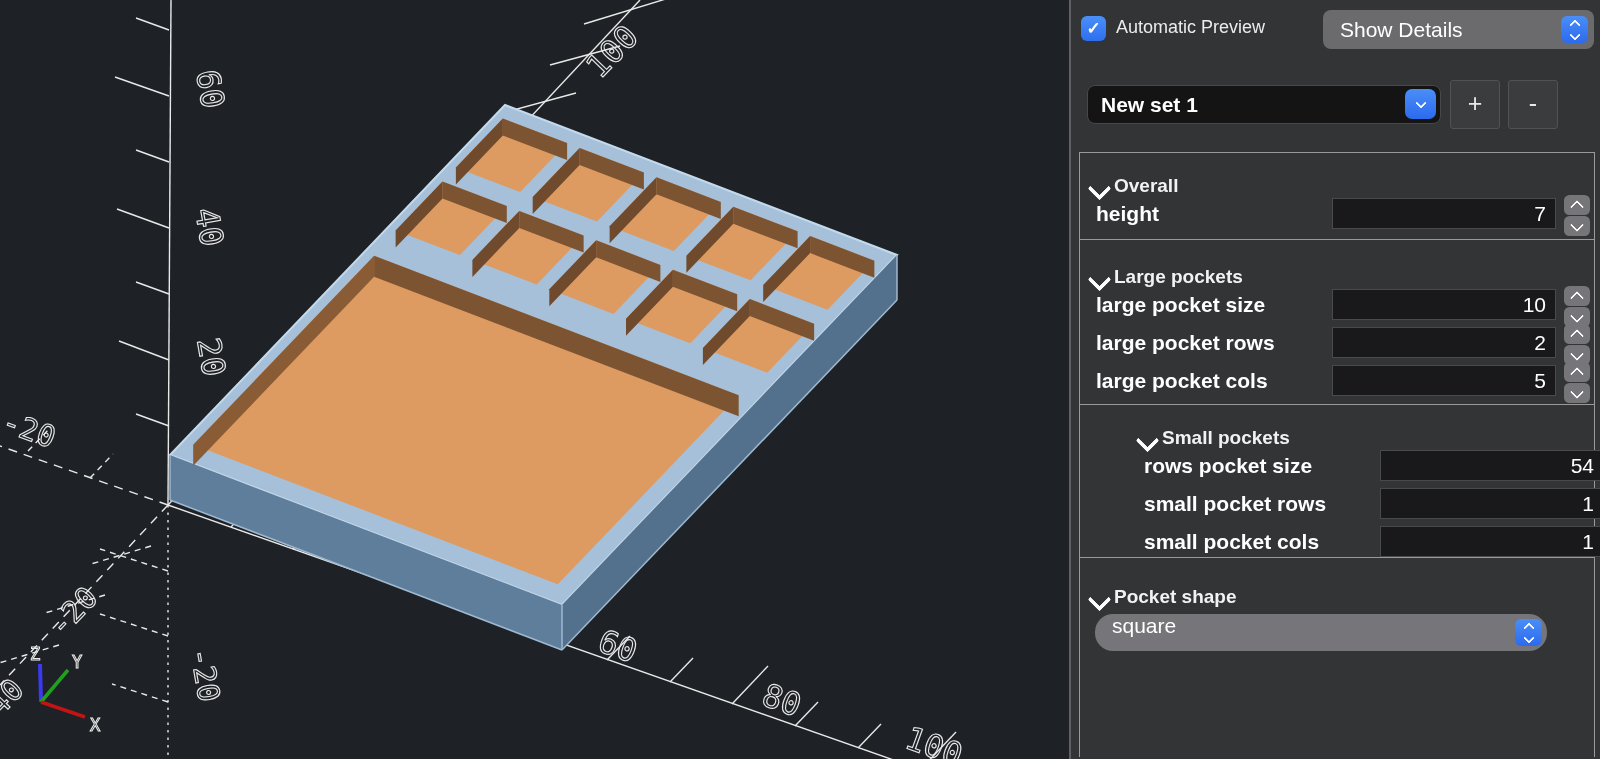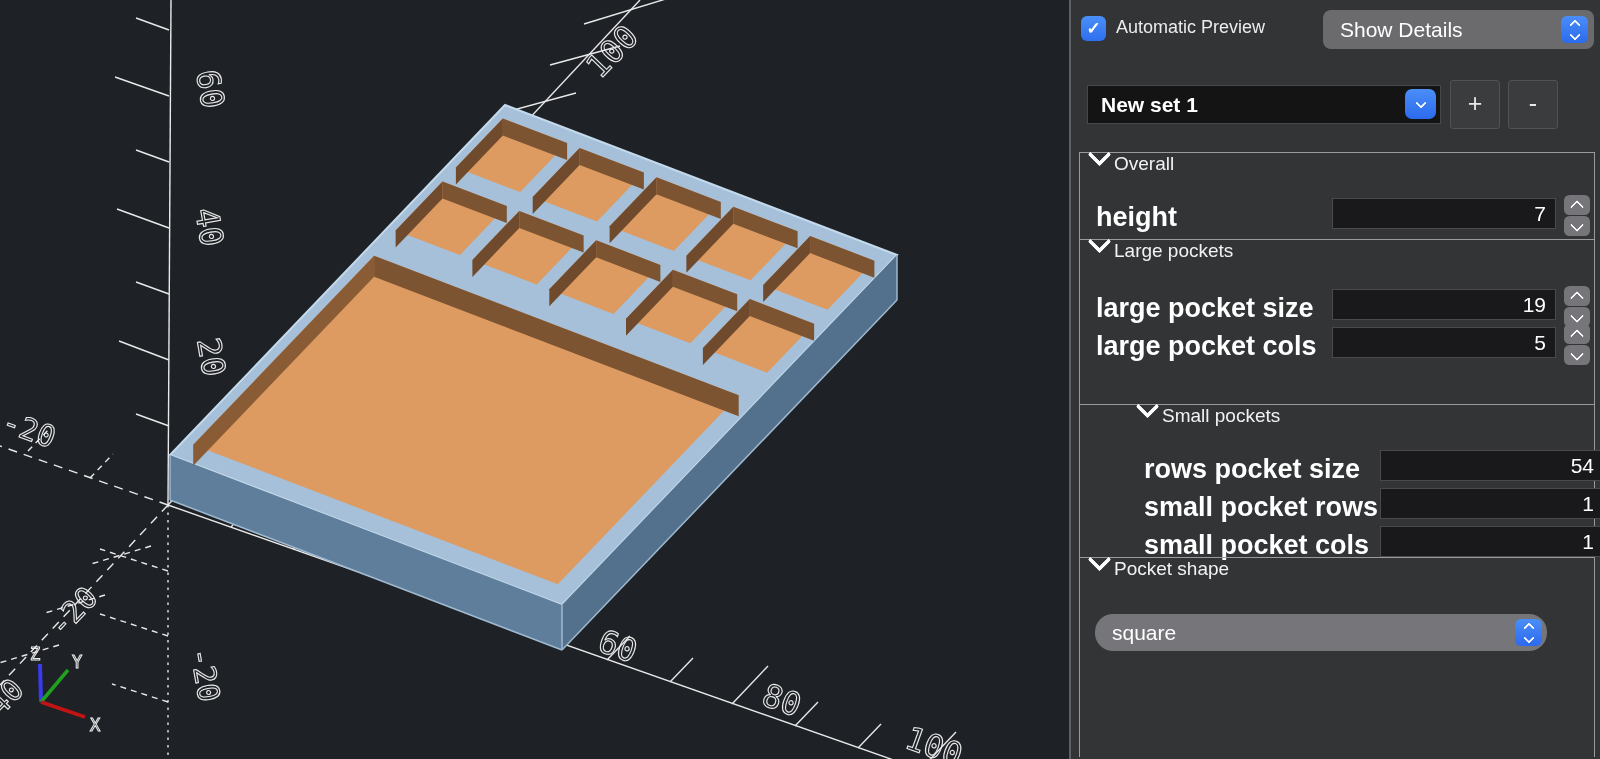--- a/index.html
+++ b/index.html
@@ -20,48 +20,48 @@
   .bluecap{position:absolute;right:6px;top:6px;width:27px;height:27px;border-radius:6px;
     background:linear-gradient(#4a8ef7,#2c6aee);display:flex;flex-direction:column;
     align-items:center;justify-content:center;}
   .chev{display:block;width:8px;height:8px;border-left:2.6px solid #fff;border-top:2.6px solid #fff;border-radius:1px;}
   .chev.up{transform:rotate(45deg);}
   .chev.dn{transform:rotate(225deg);}
   .bluecap .chev{width:6px;height:6px;}
   .bluecap .chev.up{margin-bottom:1px;}
   .bluecap .chev.dn{margin-top:1px;}
   .combo{position:absolute;left:16px;top:85px;width:354px;height:39px;background:#141415;
-    border:1.5px solid #48484a;border-radius:0;box-sizing:border-box;display:flex;align-items:center;}
+    border:1.5px solid #48484a;border-radius:8px;box-sizing:border-box;display:flex;align-items:center;}
   .combo .ctext{margin-left:13px;font-size:21px;font-weight:bold;color:#fff;}
   .combo .bluecap{right:4px;top:3px;width:31px;height:30px;border-radius:7px;}
   .sqbtn{position:absolute;top:80px;width:50px;height:49px;background:#3a3c3e;border:1px solid #525254;
     box-sizing:border-box;border-radius:3px;color:#e8e8e8;font-size:25px;display:flex;align-items:center;
     justify-content:center;padding-bottom:3px;}
   .sqbtn.plus{left:379px;}
   .sqbtn.minus{left:437px;}
   .sections{position:absolute;left:8px;top:152px;width:516px;}
   .sec{border:1px solid #9a9a9c;box-sizing:border-box;margin-top:-1px;position:relative;}
   .sec:first-child{margin-top:0;}
-  .sec-header{height:44px;display:flex;align-items:flex-start;padding-left:11px;}
+  .sec-header{height:44px;display:flex;align-items:flex-end;padding-left:11px;font-weight:bold;}
   .sec-chev{width:13px;height:13px;border-right:4.5px solid #fff;border-bottom:4.5px solid #fff;
     border-radius:2.5px;transform:rotate(45deg);margin-top:-7px;}
   .sec-title{margin-left:6px;font-size:19px;color:#f2f2f3;}
   .prow{position:relative;height:37px;margin-bottom:1px;}
-  .plabel{position:absolute;left:16px;top:5px;font-size:27px;font-weight:bold;color:#fff;}
+  .plabel{position:absolute;left:16px;top:5px;font-size:21px;font-weight:bold;color:#fff;}
   .pfield{position:absolute;left:252px;top:1px;width:224px;height:31px;background:#19191b;
     border:1px solid #4a4a4c;box-sizing:border-box;}
   .pval{position:absolute;right:9px;top:3px;font-size:21px;color:#fff;}
   .stepper{position:absolute;left:484px;top:-2px;width:26px;height:41px;display:flex;
     flex-direction:column;gap:1px;}
   .step{flex:1;background:#76767a;border-radius:5.5px;display:flex;align-items:center;justify-content:center;}
   .step .chev.up{margin-top:3px;}
   .step .chev.dn{margin-top:-3px;}
   .shape-label-row{position:relative;height:36px;}
   .select{position:relative;margin:6px 0 22px 15px;width:452px;height:37px;background:#76767a;
-    border-radius:18px;display:flex;align-items:center;}
+    border-radius:18px;display:flex;}
   .select .stext{margin-left:17px;font-size:21px;color:#fff;}
   .select .bluecap{right:5px;top:5px;}
   .sec.last{min-height:200px;border-bottom:none;}
 </style>
 </head>
 <body>
 
 <div class="stage">
 
   <svg class="viewport" width="1069" height="759" viewBox="0 0 1069 759">
@@ -251,21 +251,35 @@
       </section>
 
       <section class="sec" style="height:166px;">
         <div class="sec-header" style="height:48px;">
           <i class="sec-chev"></i>
           <span class="sec-title">Large pockets</span>
         </div>
         <div class="prow">
           <span class="plabel">large pocket size</span>
           <div class="pfield">
-            <span class="pval">19</span>
+            <span class="pval">10</span>
+          </div>
+          <div class="stepper">
+            <div class="step">
+                <i class="chev up"></i>
+              </div>
+            <div class="step">
+                <i class="chev dn"></i>
+              </div>
+          </div>
+        </div>
+        <div class="prow">
+          <span class="plabel">large pocket rows</span>
+          <div class="pfield">
+            <span class="pval">2</span>
           </div>
           <div class="stepper">
             <div class="step">
                 <i class="chev up"></i>
               </div>
             <div class="step">
                 <i class="chev dn"></i>
               </div>
           </div>
         </div>

